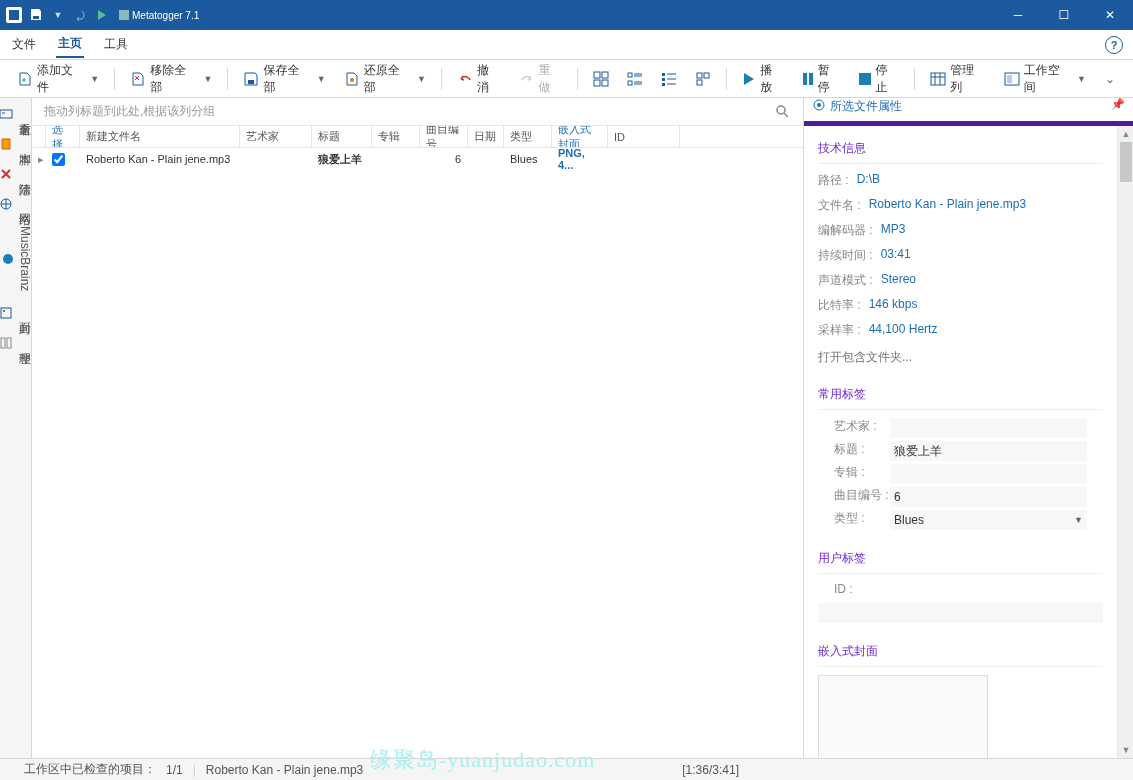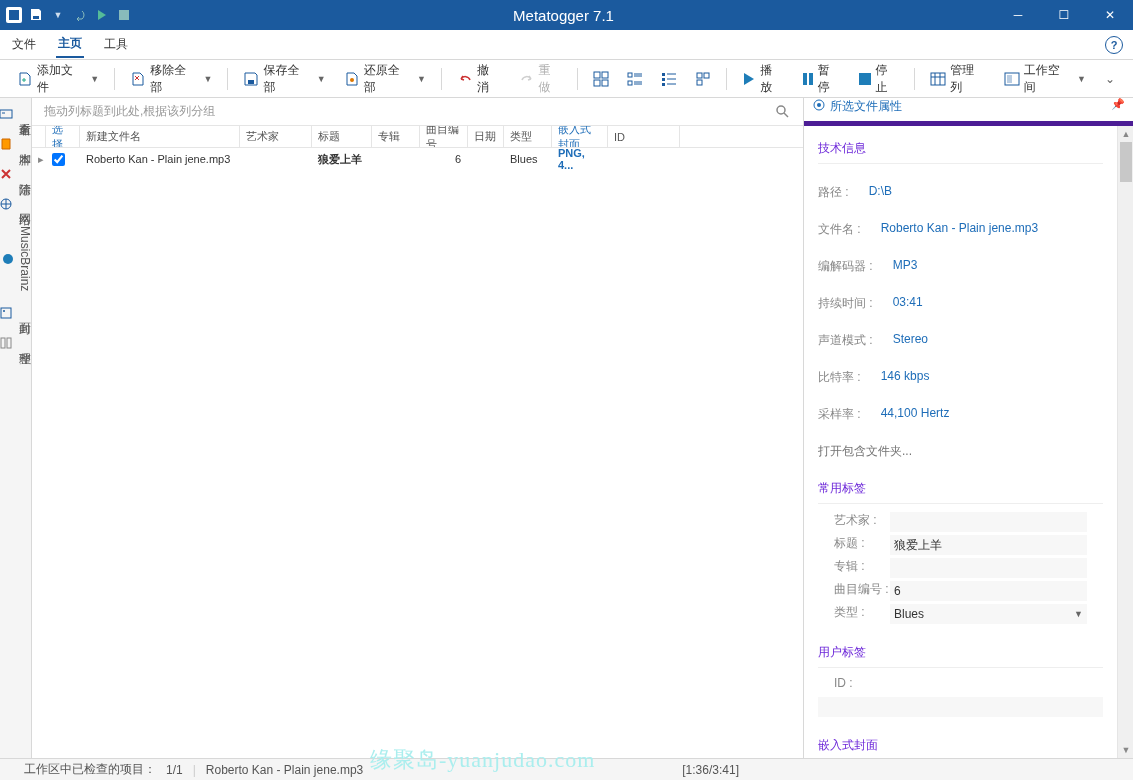--- a/index.html
+++ b/index.html
@@ -1,20 +1,20 @@
 <!DOCTYPE html>
 <html><head>
 <meta charset="utf-8">
 <style>
 *{margin:0;padding:0;box-sizing:border-box;font-family:"Microsoft YaHei","Segoe UI",sans-serif;font-size:12px}
 body{width:1133px;height:780px;background:#fff;display:flex;flex-direction:column;overflow:hidden}
 .titlebar{height:30px;background:#1b5a9e;display:flex;align-items:center;color:#fff}
 .titlebar-left{display:flex;align-items:center;gap:6px;padding-left:6px}
 .tb-icon{width:16px;height:16px;display:inline-flex;align-items:center;justify-content:center}
-.titlebar-title{flex:1;text-align:center;font-size:15px}
+.titlebar-title{flex:1;font-size:10px}
 .titlebar-btns{display:flex}
 .tb-btn{width:46px;height:30px;display:flex;align-items:center;justify-content:center;color:#fff}
 .menubar{height:30px;background:#fff;display:flex;align-items:center;border-bottom:1px solid #d8d8d8;padding:6px 10px;gap:18px}
 .menu-item{color:#333;padding:4px 2px;position:relative}
 .menu-item.active{color:#1b5a9e;font-weight:bold;border-bottom:2px solid #1b5a9e}
 .help-icon{margin-left:auto;color:#1b5a9e;width:18px;height:18px;border:1.5px solid #1b5a9e;border-radius:50%;display:flex;align-items:center;justify-content:center;font-size:11px;font-weight:bold}
 .toolbar{height:38px;background:#fff;border-bottom:1px solid #d8d8d8;display:flex;align-items:center;padding:0 10px;gap:4px}
 .tool-btn{display:flex;align-items:center;gap:4px;padding:4px 6px;color:#333;border:1px solid transparent}
 .tool-sep{width:1px;height:22px;background:#d8d8d8;margin:0 4px}
 .dd-arrow{font-size:9px;color:#666;margin-left:2px}
@@ -33,21 +33,21 @@
 .grid-row{height:22px;display:flex;background:#fff}
 .gr-cell{border-right:1px solid transparent;display:flex;align-items:center;padding:0 6px;color:#333;font-size:11px;overflow:hidden}
 .link-val{color:#1e6db8;font-weight:bold}
 .grid-body{flex:1;background:#fff}
 .props{width:330px;border-left:1px solid #d8d8d8;display:flex;flex-direction:column;background:#fff}
 .props-head{height:28px;border-bottom:5px solid #4c1d95;display:flex;align-items:flex-start;padding:0 8px;color:#1e6db8;font-weight:normal}
 .props-head-ico{margin-right:4px}
 .pin{margin-left:auto;color:#888;font-size:11px}
 .props-body{flex:1;overflow-y:auto;padding:8px 14px}
 .section-title{color:#6d28d9;font-size:12px;padding:6px 0;border-bottom:1px solid #eee;margin-bottom:8px}
-.prop-line{display:flex;gap:20px;margin:20px 0;font-size:12px}
+.prop-line{display:flex;gap:8px;margin:8px 0;font-size:12px}
 .prop-label{color:#888}
 .prop-val{color:#1e6db8}
 .open-link{color:#737373;margin:10px 0 14px 0}
 .tag-row{display:flex;align-items:flex-start;margin:3px 16px}
 .tag-lbl{color:#888;width:56px}
 .tag-input{flex:1;height:20px;border:none;background:#f7f7f7;padding:0 4px;font-size:12px;color:#333}
 .tag-select{flex:1;display:flex;align-items:center;justify-content:space-between;height:20px;background:#f7f7f7;padding:0 4px;color:#333}
 .cover-box{width:170px;height:110px;border:1px solid #ddd;margin:6px 0 10px 0;background:#fafafa}
 .statusbar{height:22px;background:#f5f5f5;border-top:1px solid #d8d8d8;display:flex;align-items:center;padding:0 24px;color:#555;font-size:11px;gap:10px}
 .wm{position:absolute;left:370px;top:745px;font-size:22px;color:#aee;font-family:serif;letter-spacing:1px;pointer-events:none}

